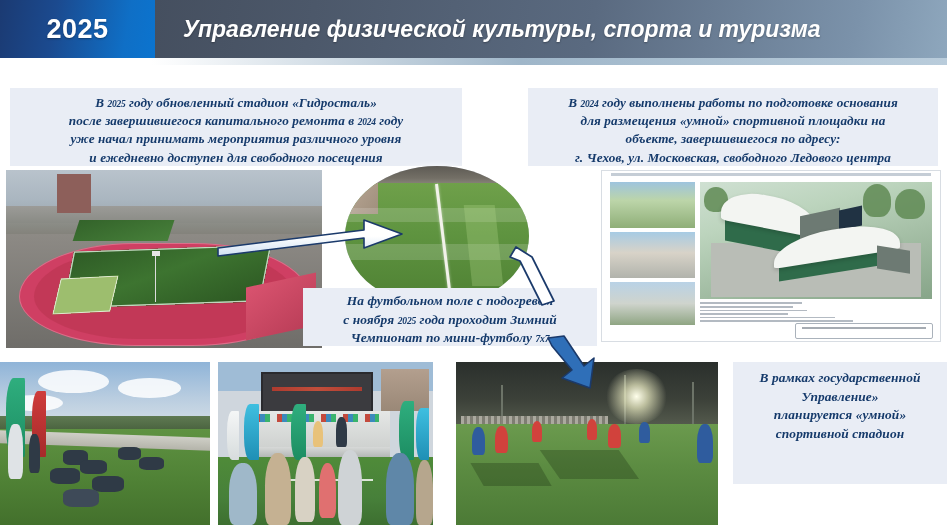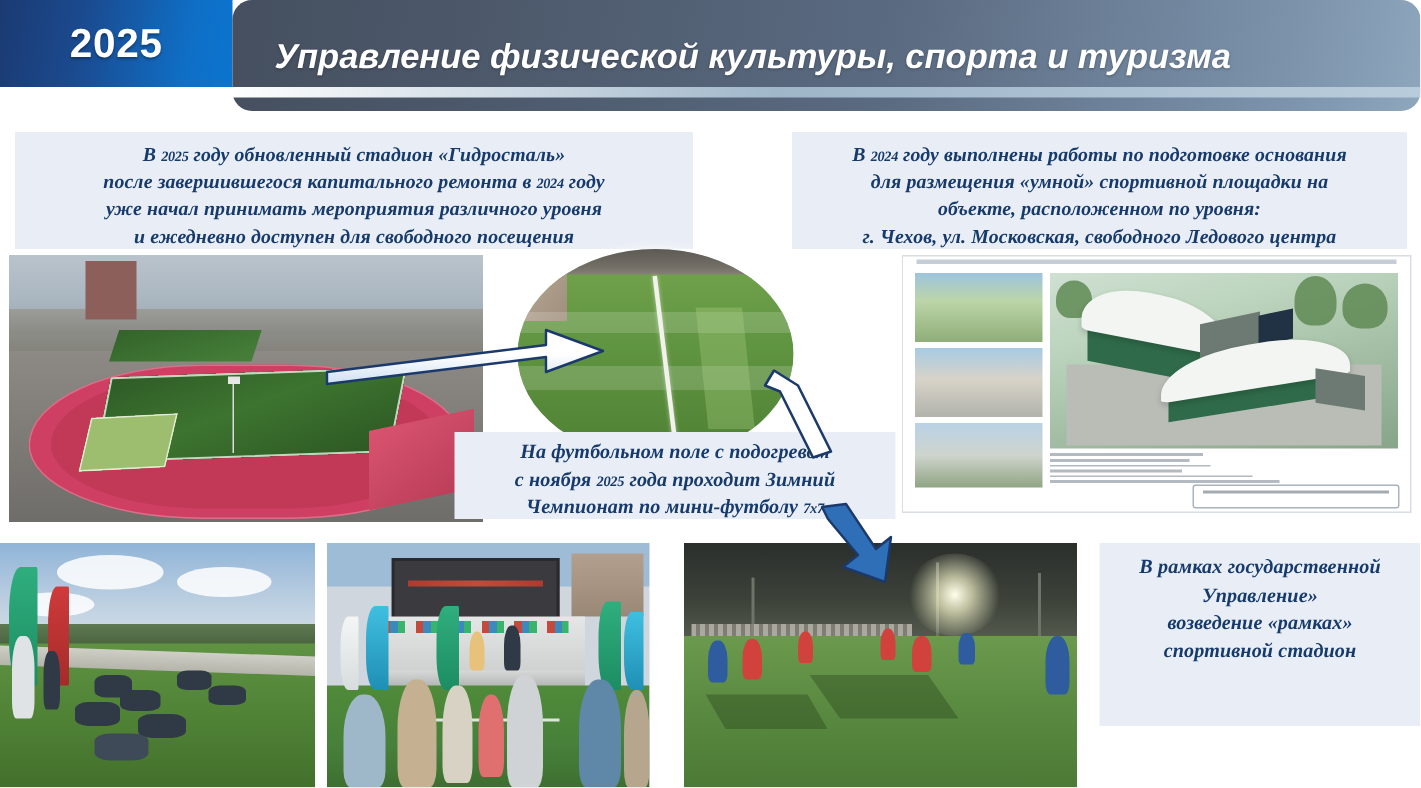--- a/index.html
+++ b/index.html
@@ -6,23 +6,23 @@
   body{width:947px;height:525px;overflow:hidden;font-family:"Liberation Sans",sans-serif;}
   .slide{position:relative;width:947px;height:525px;background:#fff;overflow:hidden;}
 
   
   .header{position:absolute;left:0;top:0;width:947px;height:58px;display:flex;}
   .hdr-year{width:155px;height:58px;
      background:linear-gradient(100deg,#1b3a72 0%,#1b4a8f 35%,#0f6fc6 80%,#0b74cf 100%);
      display:flex;align-items:center;justify-content:center;}
   .hdr-year span{color:#ffffff;font-size:27px;font-weight:bold;letter-spacing:.5px;
      font-family:"Liberation Sans",sans-serif;text-shadow:0 1px 2px rgba(0,0,0,.35);}
-  .hdr-title{flex:1;height:74px;
+  .hdr-title{flex:1;height:58px;
      background:linear-gradient(100deg,#454f5f 0%,#4c586a 20%,#5a6a80 55%,#7b92aa 88%,#8ea7bd 100%);
-     display:flex;align-items:center;border-radius:13px;}
+     display:flex;align-items:center;}
   .hdr-title span{color:#ffffff;font-size:23px;font-weight:bold;font-style:italic;
      margin-left:28px;font-family:"Liberation Sans",sans-serif;
      text-shadow:0 1px 2px rgba(0,0,0,.3);}
   .hdr-underline{position:absolute;left:0;top:58px;width:947px;height:7px;
      background:linear-gradient(90deg,#ffffff 0%,#ffffff 16%,#9fb6c9 55%,#b9ccdb 100%);}
 
   
   .txtcard{position:absolute;background:#e9edf5;
       color:#153a6b;font-family:"Liberation Serif",serif;font-style:italic;font-weight:bold;
       text-align:center;line-height:1.38;letter-spacing:.1px;}
@@ -181,21 +181,21 @@
     </div>
     <div>уже начал принимать мероприятия различного уровня</div>
     <div>и ежедневно доступен для свободного посещения</div>
   </div>
 
   <div class="txtcard" id="card-ground">
     <div>
       <span>В </span><span class="yr">2024</span><span> году выполнены работы по подготовке основания</span>
     </div>
     <div>для размещения «умной» спортивной площадки на</div>
-    <div>объекте, расположенном по уровня:</div>
+    <div>объекте, завершившегося по адресу:</div>
     <div>г. Чехов, ул. Московская, свободного Ледового центра</div>
   </div>
 
   <div class="photo" id="ph-stadium">
     <div class="aer-sky"></div>
     <div class="aer-city"></div>
     <div class="aer-bld" style="left:16%;top:2%;width:11%;height:22%;"></div>
     <div class="aer-ground"></div>
     <div class="aer-track"></div>
     <div class="aer-track2"></div>
@@ -256,21 +256,21 @@
       <span>с ноября </span><span class="yr">2025</span><span> года проходит Зимний</span>
     </div>
     <div>
       <span>Чемпионат по мини-футболу </span><span class="yr">7х7</span>
     </div>
   </div>
 
   <div class="txtcard" id="card-program">
     <div>В рамках государственной</div>
     <div>Управление»</div>
-    <div>возведение «рамках»</div>
+    <div>планируется «умной»</div>
     <div>спортивной стадион</div>
   </div>
 
   <div class="photo" id="ph-pushups">
     <div class="pu-sky"></div>
     <div class="pu-cloud" style="left:18%;top:5%;width:34%;height:14%;"></div>
     <div class="pu-cloud" style="left:56%;top:10%;width:30%;height:12%;"></div>
     <div class="pu-cloud" style="left:4%;top:20%;width:26%;height:10%;"></div>
     <div class="pu-trees"></div>
     <div class="pu-grass"></div>

